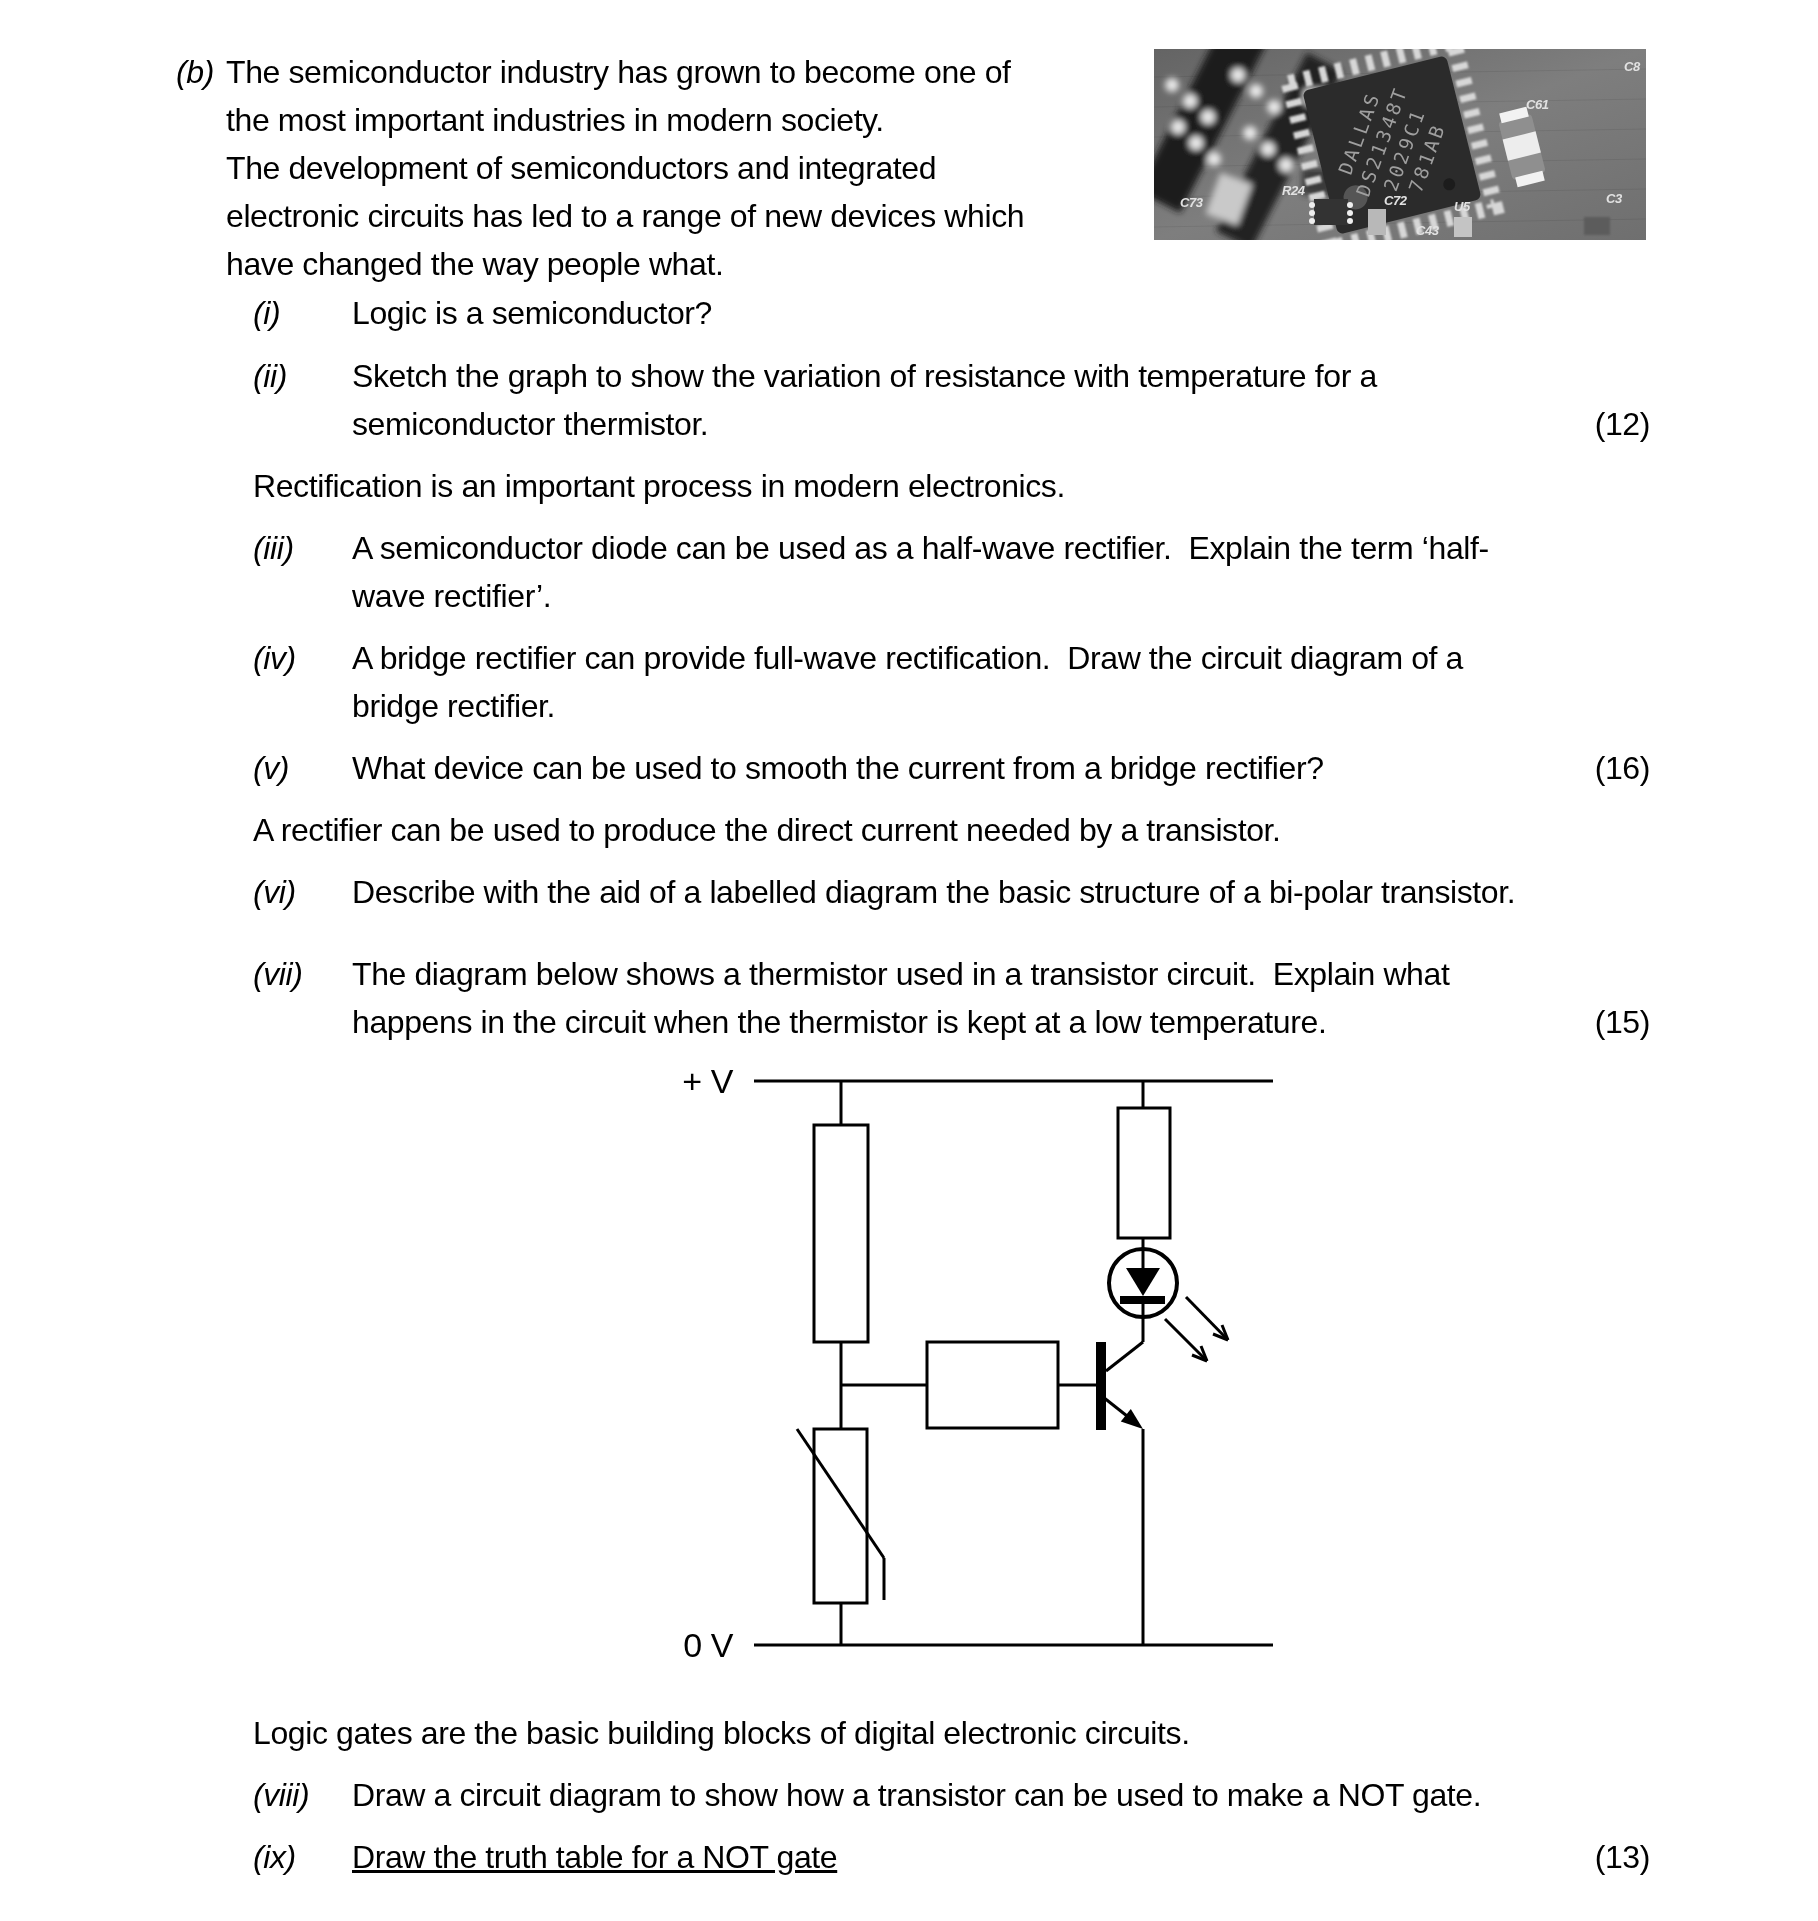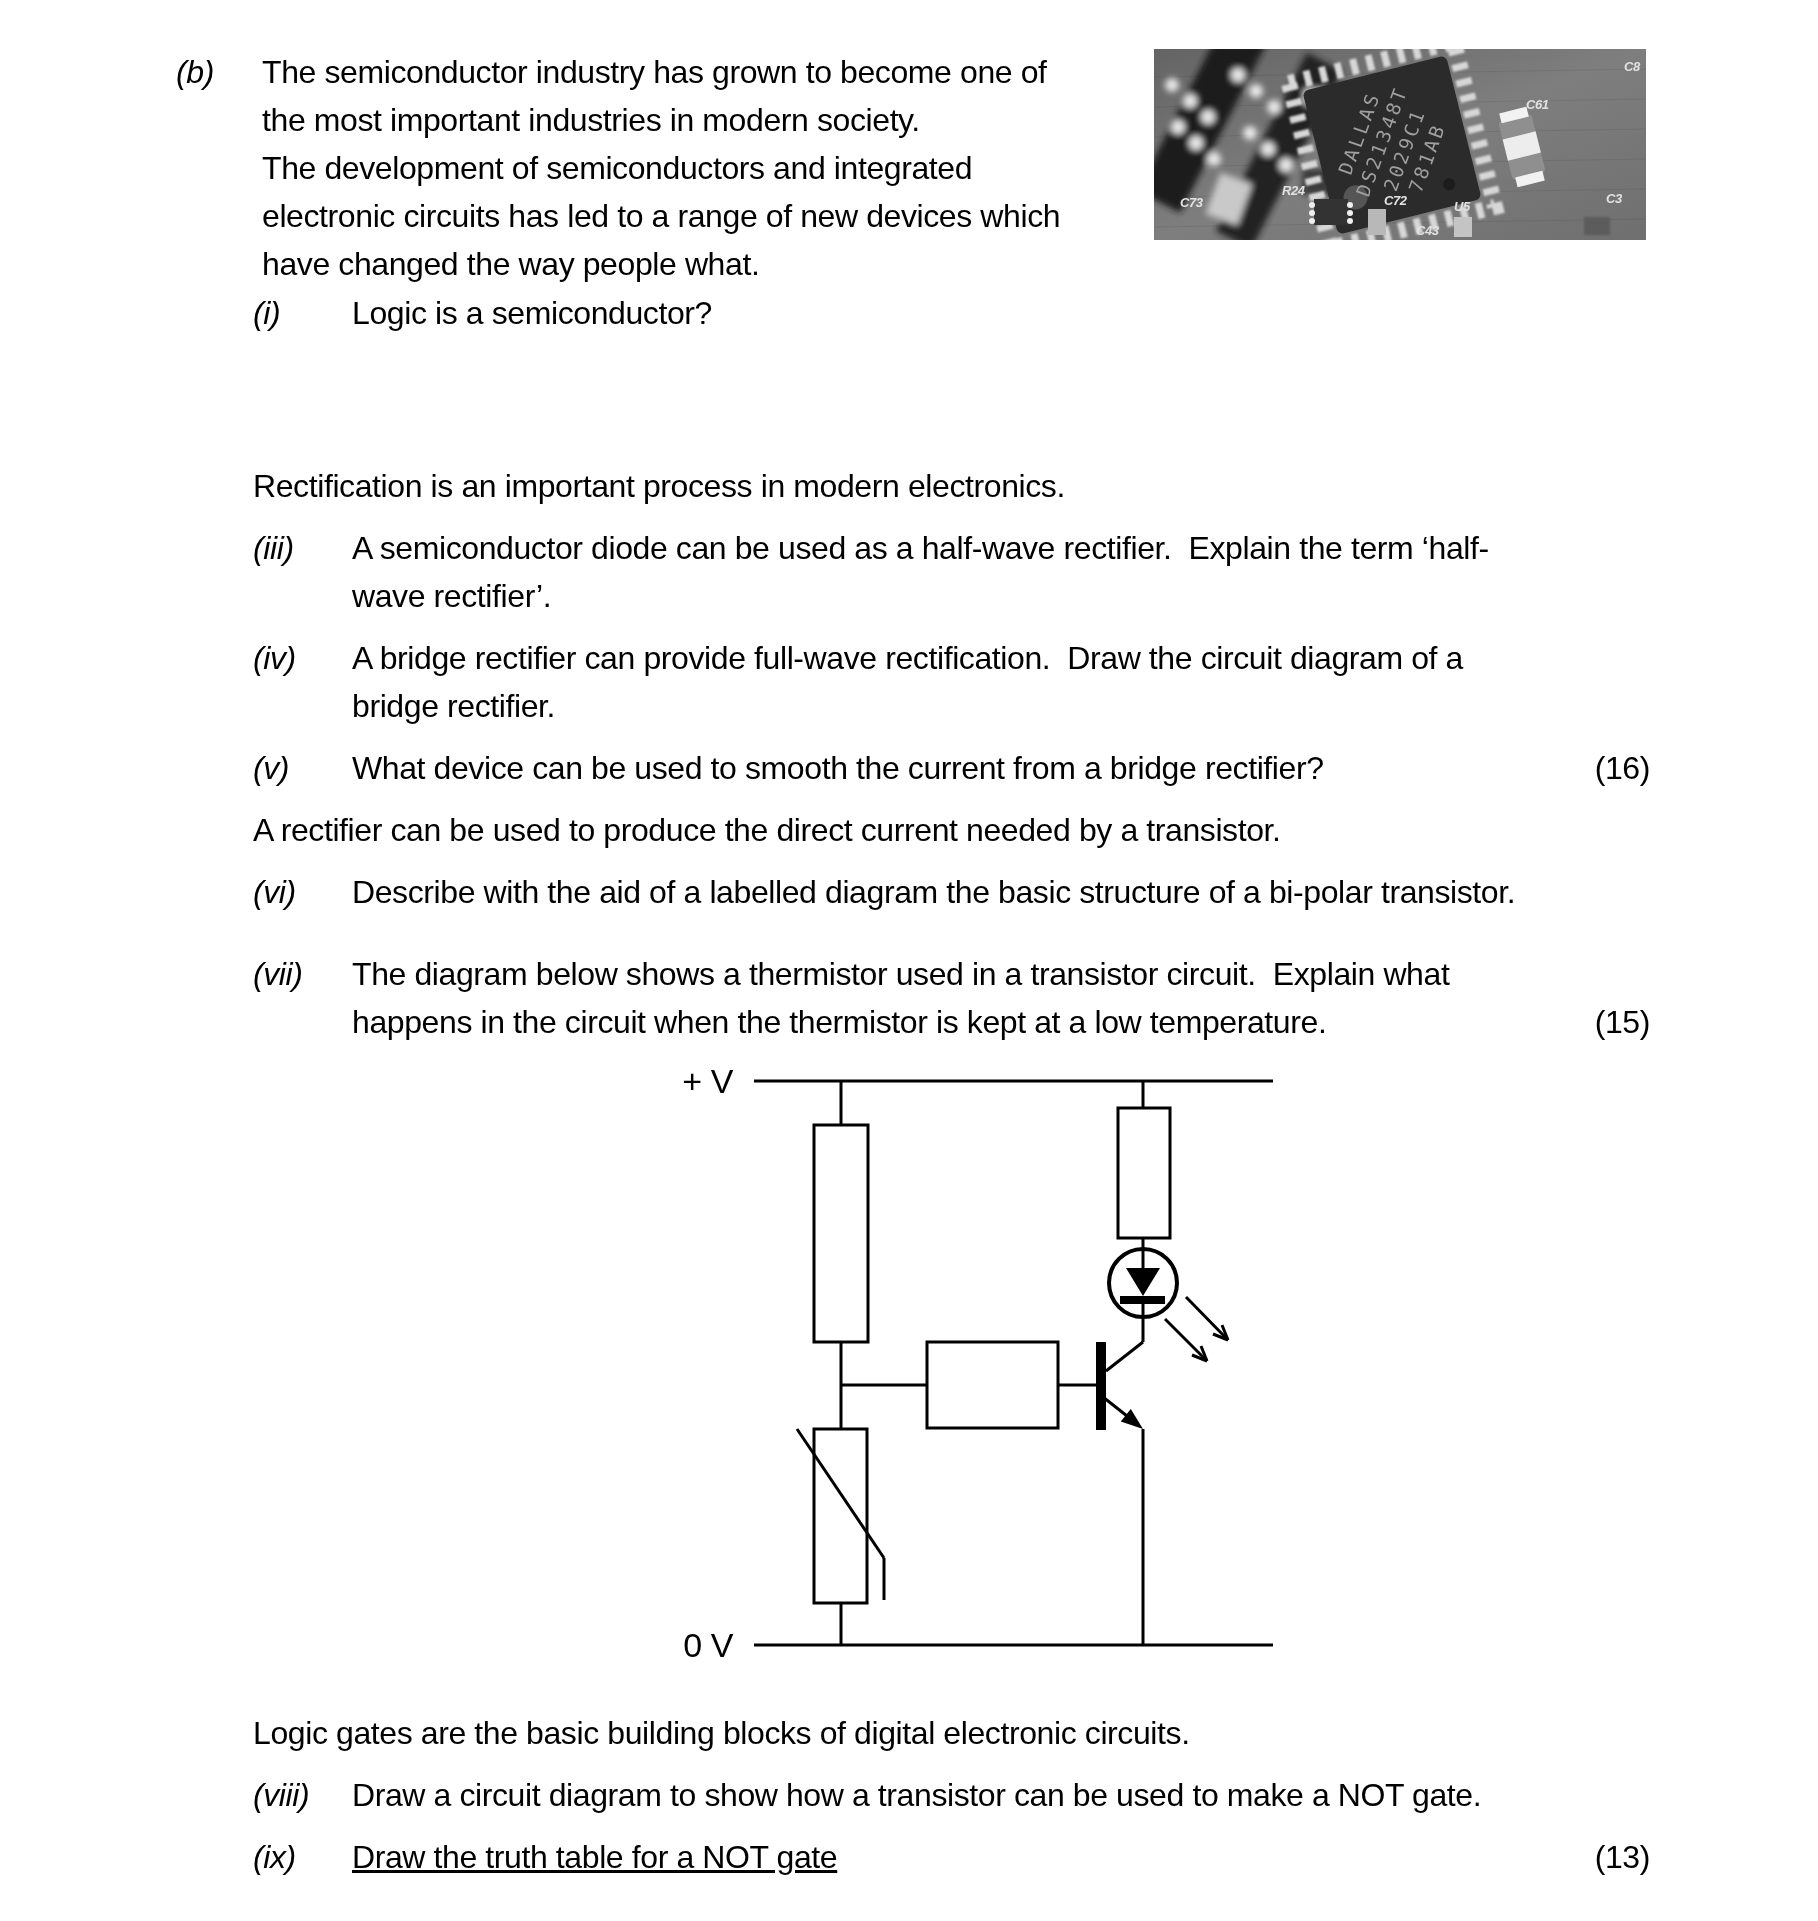--- a/index.html
+++ b/index.html
@@ -11,21 +11,21 @@
     font-size:32px;letter-spacing:-0.4px;
     overflow:hidden;
   }
   .block{position:absolute;}
   .line{white-space:pre;line-height:48px;height:48px;}
   .itemlabel{
     position:absolute;left:0;top:0;
     font-style:italic;line-height:48px;white-space:pre;
   }
   .itemtext{margin-left:99px;}
-  .btext{margin-left:86px;}
+  .btext{margin-left:50px;}
   .mark{position:absolute;right:0;line-height:48px;}
   svg text{font-family:"Liberation Sans",sans-serif;}
   .chipline{
     font-family:"DejaVu Sans Mono",monospace;
     fill:#9f9f9f;font-size:19px;letter-spacing:3px;
   }
   .boardlabel{
     font-family:"Liberation Sans",sans-serif;
     fill:#e2e2e2;font-size:13px;font-style:italic;font-weight:bold;
   }
@@ -139,20 +139,28 @@
     <text class="boardlabel" x="452" y="154">C3</text>
   </svg>
 
   <div class="block" style="left:253px;top:289px;width:1397px;">
     <span class="itemlabel">(i)</span>
     <div class="itemtext">
       <div class="line">Logic is a semiconductor?</div>
     </div>
   </div>
 
+  <div class="block" style="left:253px;top:352px;width:1397px;">
+    <span class="itemlabel">(ii)</span>
+    <div class="itemtext">
+      <div class="line">Sketch the graph to show the variation of resistance with temperature for a</div>
+      <div class="line">semiconductor thermistor.</div>
+    </div>
+    <span class="mark" style="top:48px;">(12)</span>
+  </div>
 
   <div class="block" style="left:253px;top:524px;width:1397px;">
     <span class="itemlabel">(iii)</span>
     <div class="itemtext">
       <div class="line">A semiconductor diode can be used as a half-wave rectifier.  Explain the term ‘half-</div>
       <div class="line">wave rectifier’.</div>
     </div>
   </div>
 
   <div class="block" style="left:253px;top:462px;width:1397px;">

